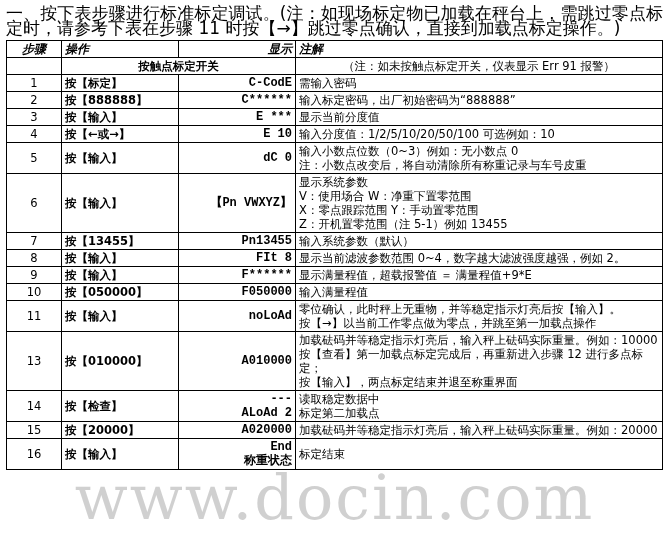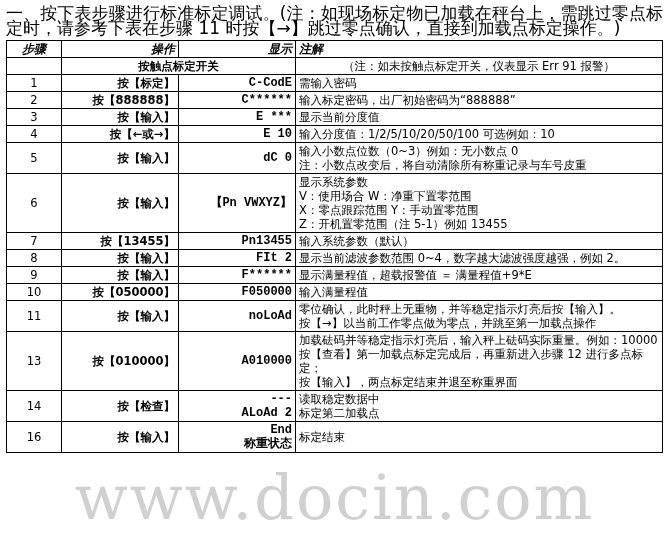--- a/index.html
+++ b/index.html
@@ -45,21 +45,21 @@
     text-align: center;
     font-size: 12px;
     font-style: italic;
   }
   .c-step {
     width: 48px;
     text-align: center;
   }
   .c-op {
     width: 110px;
-    text-align: right;
+    text-align: left;
   }
   .c-disp {
     width: 110px;
     text-align: right;
     padding-left: 8px;
     margin-top: 32px;
   }
   .c-note {
     text-align: left;
     padding-left: 6px;
@@ -166,21 +166,21 @@
       <tr>
         <td class="c-step">7</td>
         <td class="c-op bold">按【13455】</td>
         <td class="c-disp disp-bold">Pn13455</td>
         <td class="c-note">输入系统参数（默认）</td>
       </tr>
 
       <tr>
         <td class="c-step">8</td>
         <td class="c-op bold">按【输入】</td>
-        <td class="c-disp disp-bold">FIt      2</td>
+        <td class="c-disp disp-bold">FIt      8</td>
         <td class="c-note">显示当前滤波参数范围 0~4，数字越大滤波强度越强，例如 2。</td>
       </tr>
 
       <tr>
         <td class="c-step">9</td>
         <td class="c-op bold">按【输入】</td>
         <td class="c-disp disp-bold">F******</td>
         <td class="c-note">显示满量程值，超载报警值 ＝ 满量程值+9*E</td>
       </tr>
 
@@ -211,20 +211,26 @@
 
       <tr>
         <td class="c-step">14</td>
         <td class="c-op bold">按【检查】</td>
         <td class="c-disp disp-bold multiline">---
 ALoAd 2</td>
         <td class="c-note multiline">读取稳定数据中
 标定第二加载点</td>
       </tr>
 
+      <tr>
+        <td class="c-step">15</td>
+        <td class="c-op bold">按【20000】</td>
+        <td class="c-disp disp-bold">A020000</td>
+        <td class="c-note multiline">加载砝码并等稳定指示灯亮后，输入秤上砝码实际重量。例如：20000</td>
+      </tr>
 
       <tr>
         <td class="c-step">16</td>
         <td class="c-op bold">按【输入】</td>
         <td class="c-disp disp-bold multiline">End
 称重状态</td>
         <td class="c-note">标定结束</td>
       </tr>
 
     </tbody>

